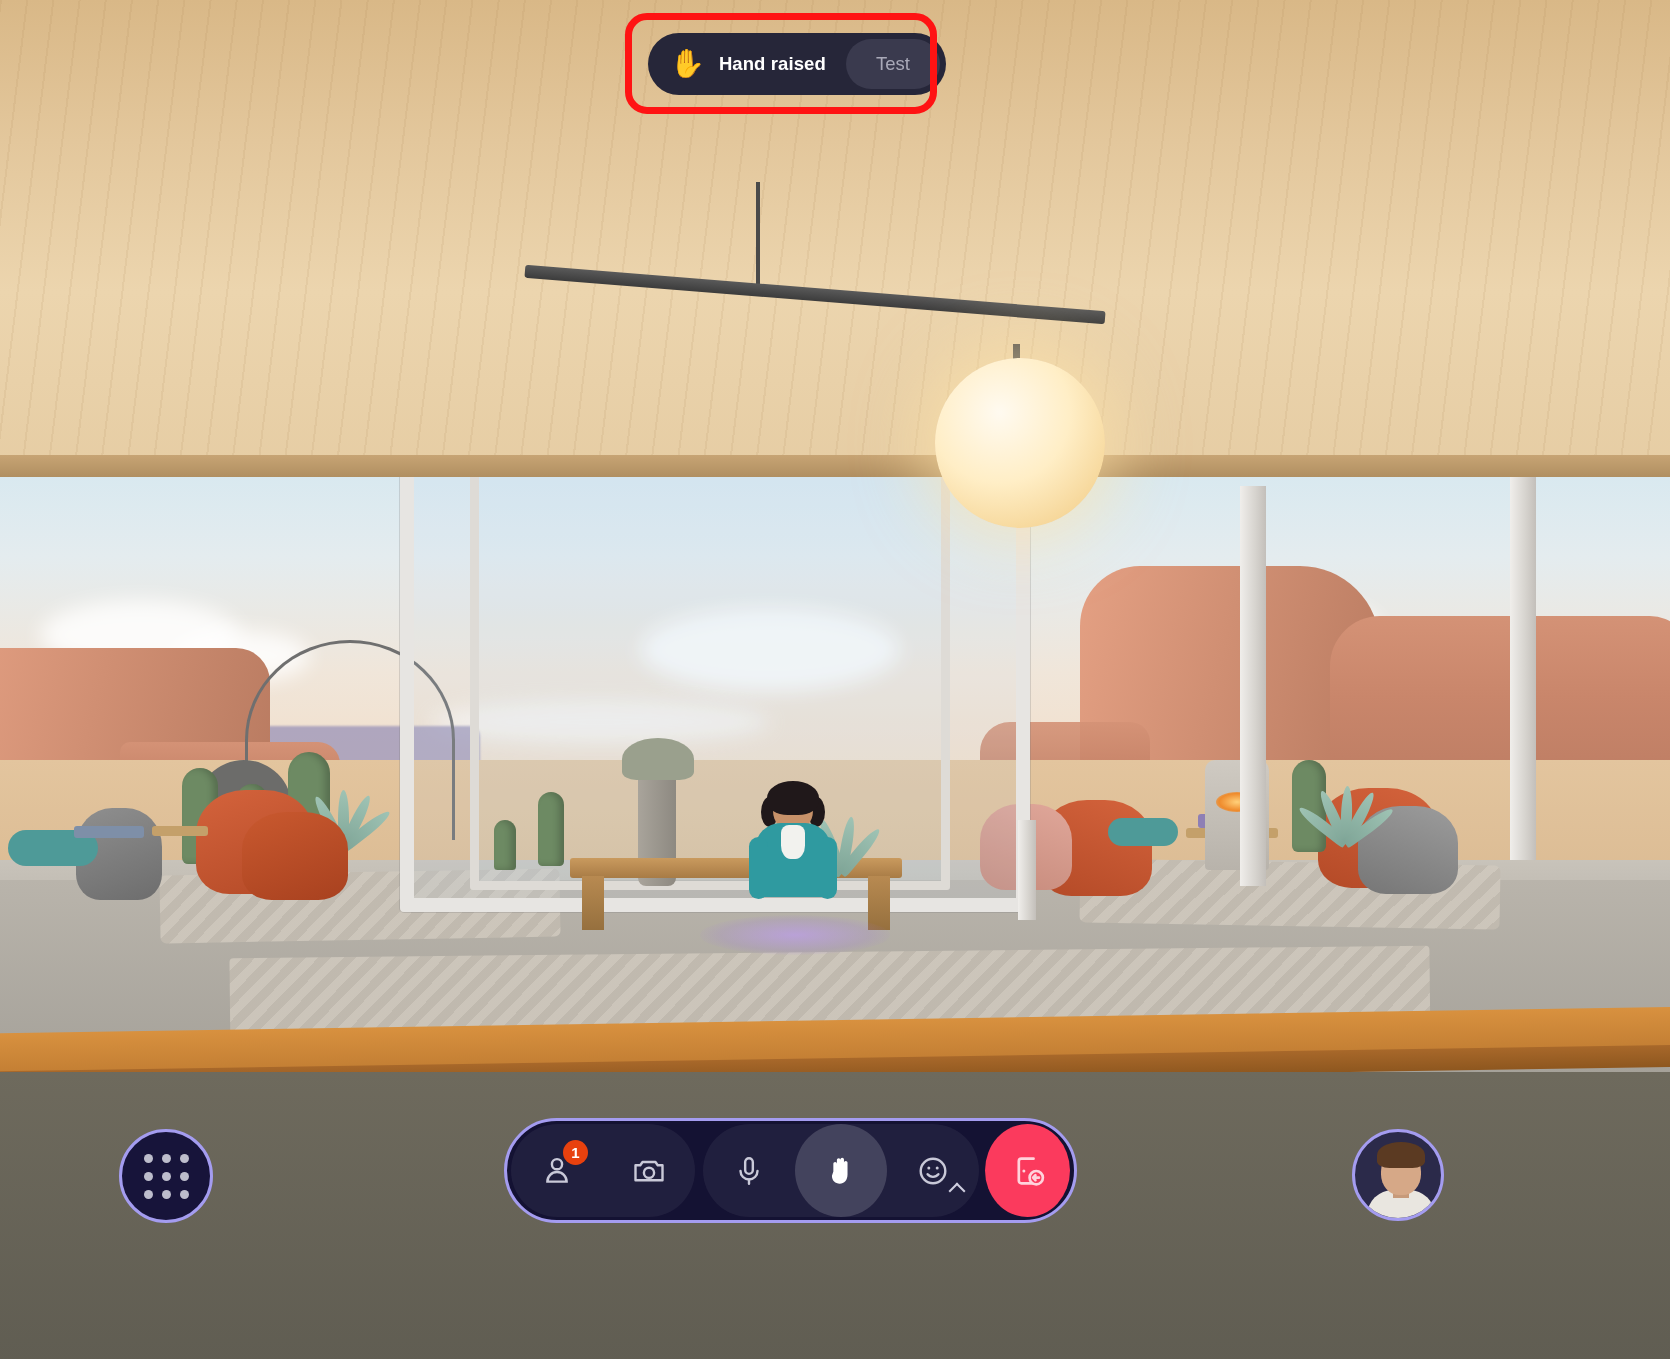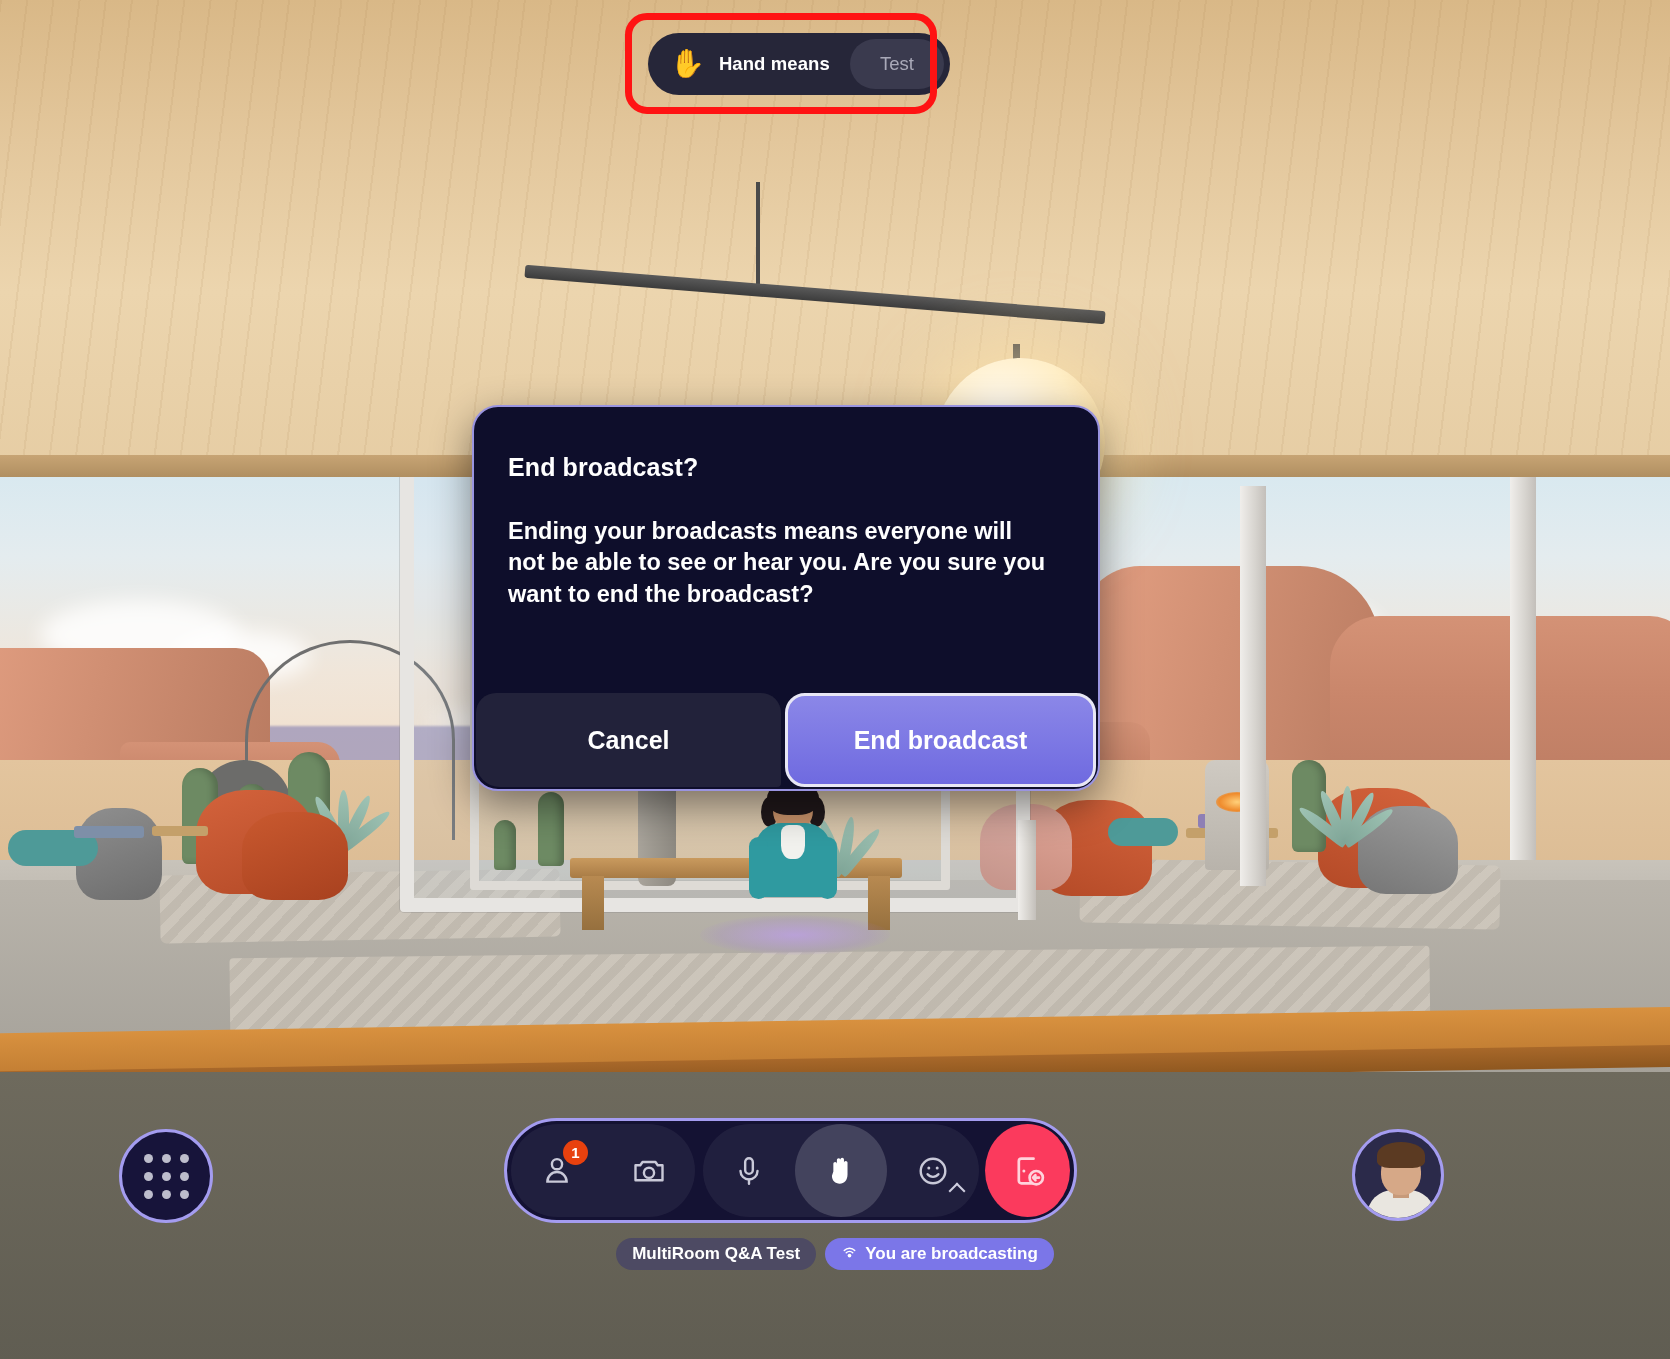--- a/index.html
+++ b/index.html
@@ -425,35 +425,25 @@
     <div class="lamp-stem"></div>
     <div class="lamp-globe"></div>
 
     <div class="wood-band"></div>
     <div class="wood-band2"></div>
     <div class="dark-floor"></div>
   </div>
 
   <div class="hand-pill">
     <span class="hand-emoji">✋</span>
-    <span class="hand-label">Hand means</span>
+    <span class="hand-label">Hand raised</span>
     <span class="lower-btn">Test</span>
   </div>
   <div class="hl-box"></div>
 
-  <div class="modal">
-    <div class="modal-body">
-      <div class="modal-title">End broadcast?</div>
-      <div class="modal-text">Ending your broadcasts means everyone will not be able to see or hear you. Are you sure you want to end the broadcast?</div>
-    </div>
-    <div class="modal-actions">
-      <div class="btn btn-cancel">Cancel</div>
-      <div class="btn btn-primary">End broadcast</div>
-    </div>
-  </div>
 
   <div class="apps-btn">
     <span class="dot-grid">
       <i></i>
         <i></i>
         <i></i>
         <i></i>
         <i></i>
         <i></i>
         <i></i>
@@ -516,27 +506,14 @@
     </div>
   </div>
 
   <div class="me-avatar">
     <div class="av-body"></div>
     <div class="av-neck"></div>
     <div class="av-head"></div>
     <div class="av-hair"></div>
   </div>
 
-  <div class="status-row">
-    <div class="chip chip-room">
-      <span>MultiRoom Q&amp;A Test</span>
-    </div>
-    <div class="chip chip-broadcast">
-      <svg width="17" height="17" viewBox="0 0 24 24" fill="none" stroke="#ffffff" stroke-width="2" stroke-linecap="round">
-        <circle cx="12" cy="13.5" r="2.6" fill="#ffffff" stroke="none"></circle>
-        <path d="M7.4 9.6a6.2 6.2 0 0 1 9.2 0"></path>
-        <path d="M4.6 6.4a10 10 0 0 1 14.8 0"></path>
-      </svg>
-      <span>You are broadcasting</span>
-    </div>
-  </div>
 
 </div>
 
 </body></html>

